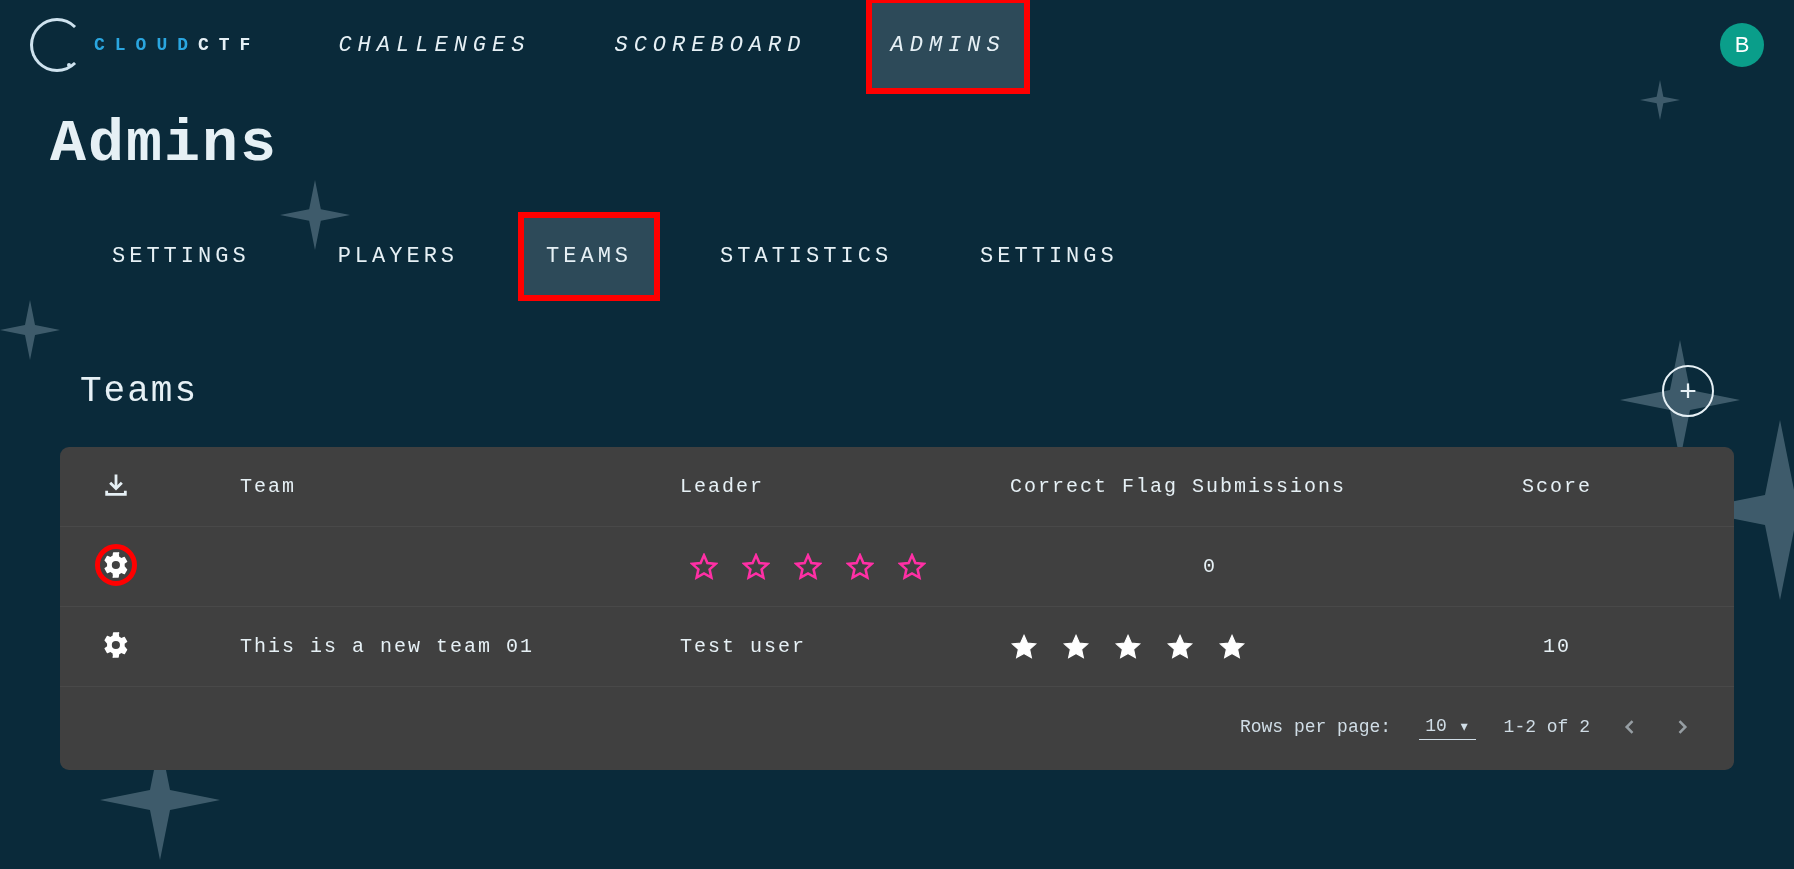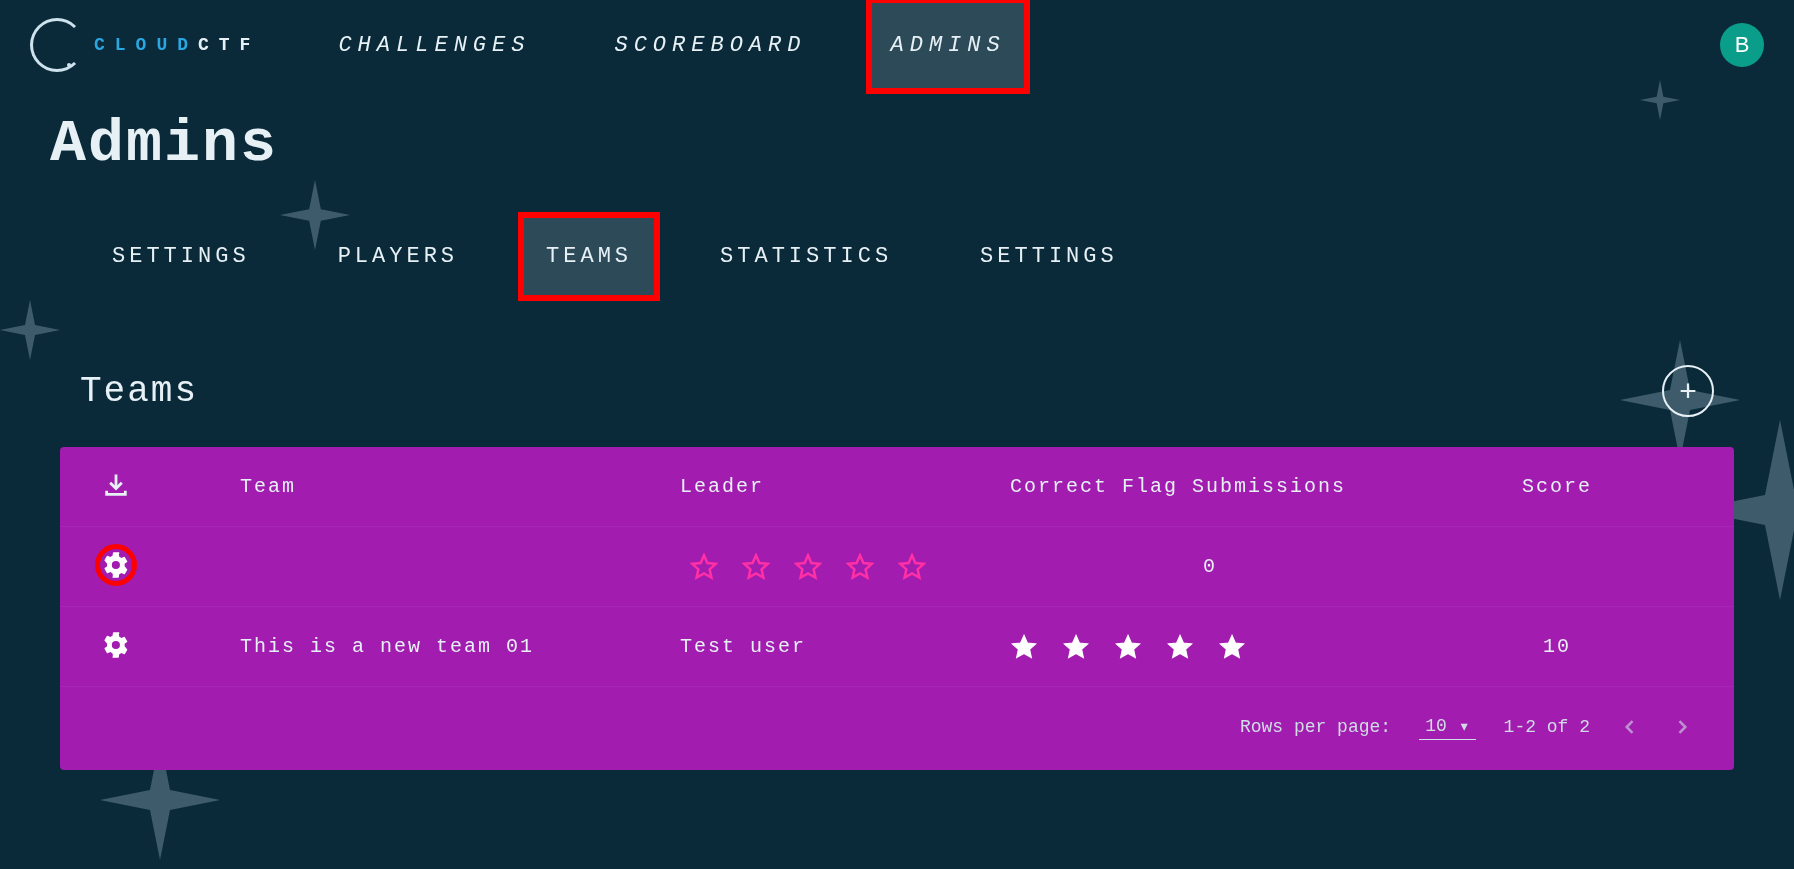--- a/index.html
+++ b/index.html
@@ -141,22 +141,22 @@
     border: 2px solid #e6f0f5;
     border-radius: 50%;
     display:flex;align-items:center;justify-content:center;
     font-size: 30px;
     cursor: pointer;
     background: transparent;
     color: #e6f0f5;
   }
 
   .table {
-    background: #a21caf;
-    border-radius: 4px;
+    background: #404040;
+    border-radius: 9px;
     margin: 0 0 0 0;
     position: relative;
     z-index: 10;
   }
   .trow {
     display: grid;
     grid-template-columns: 140px 440px 320px 420px 1fr;
     align-items: center;
     padding: 22px 40px;
     border-bottom: 1px solid rgba(255,255,255,0.05);

